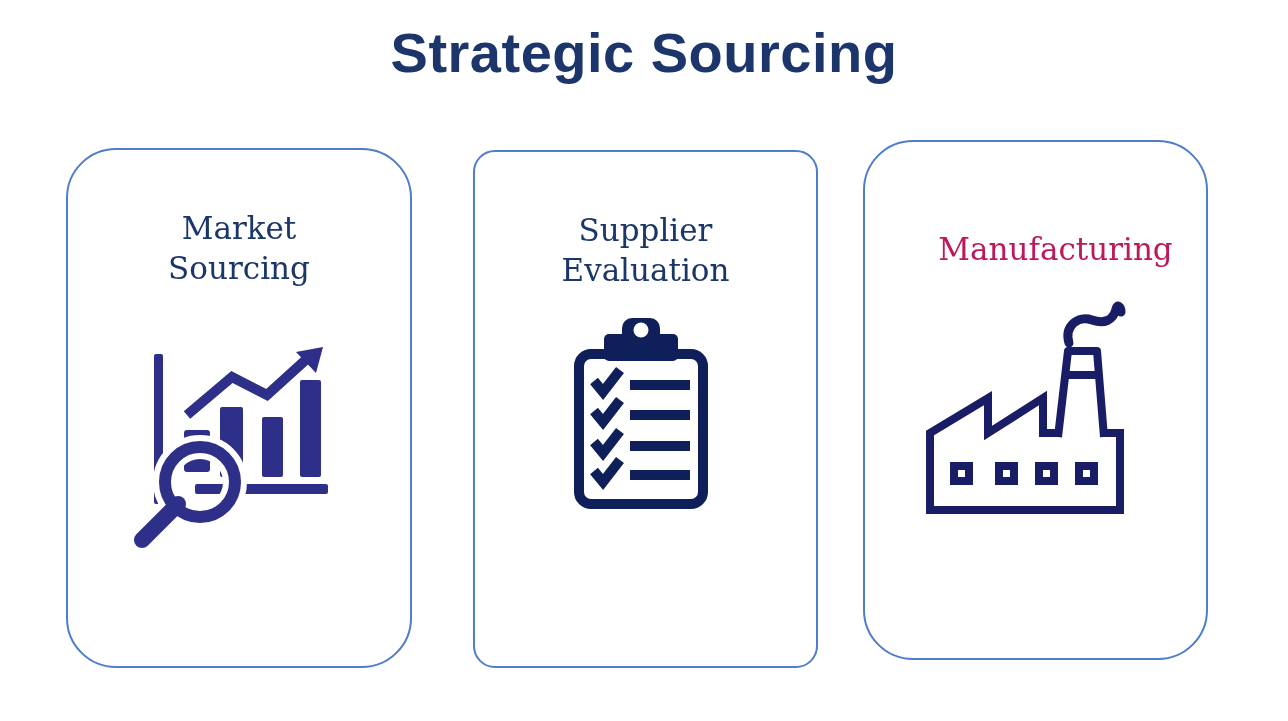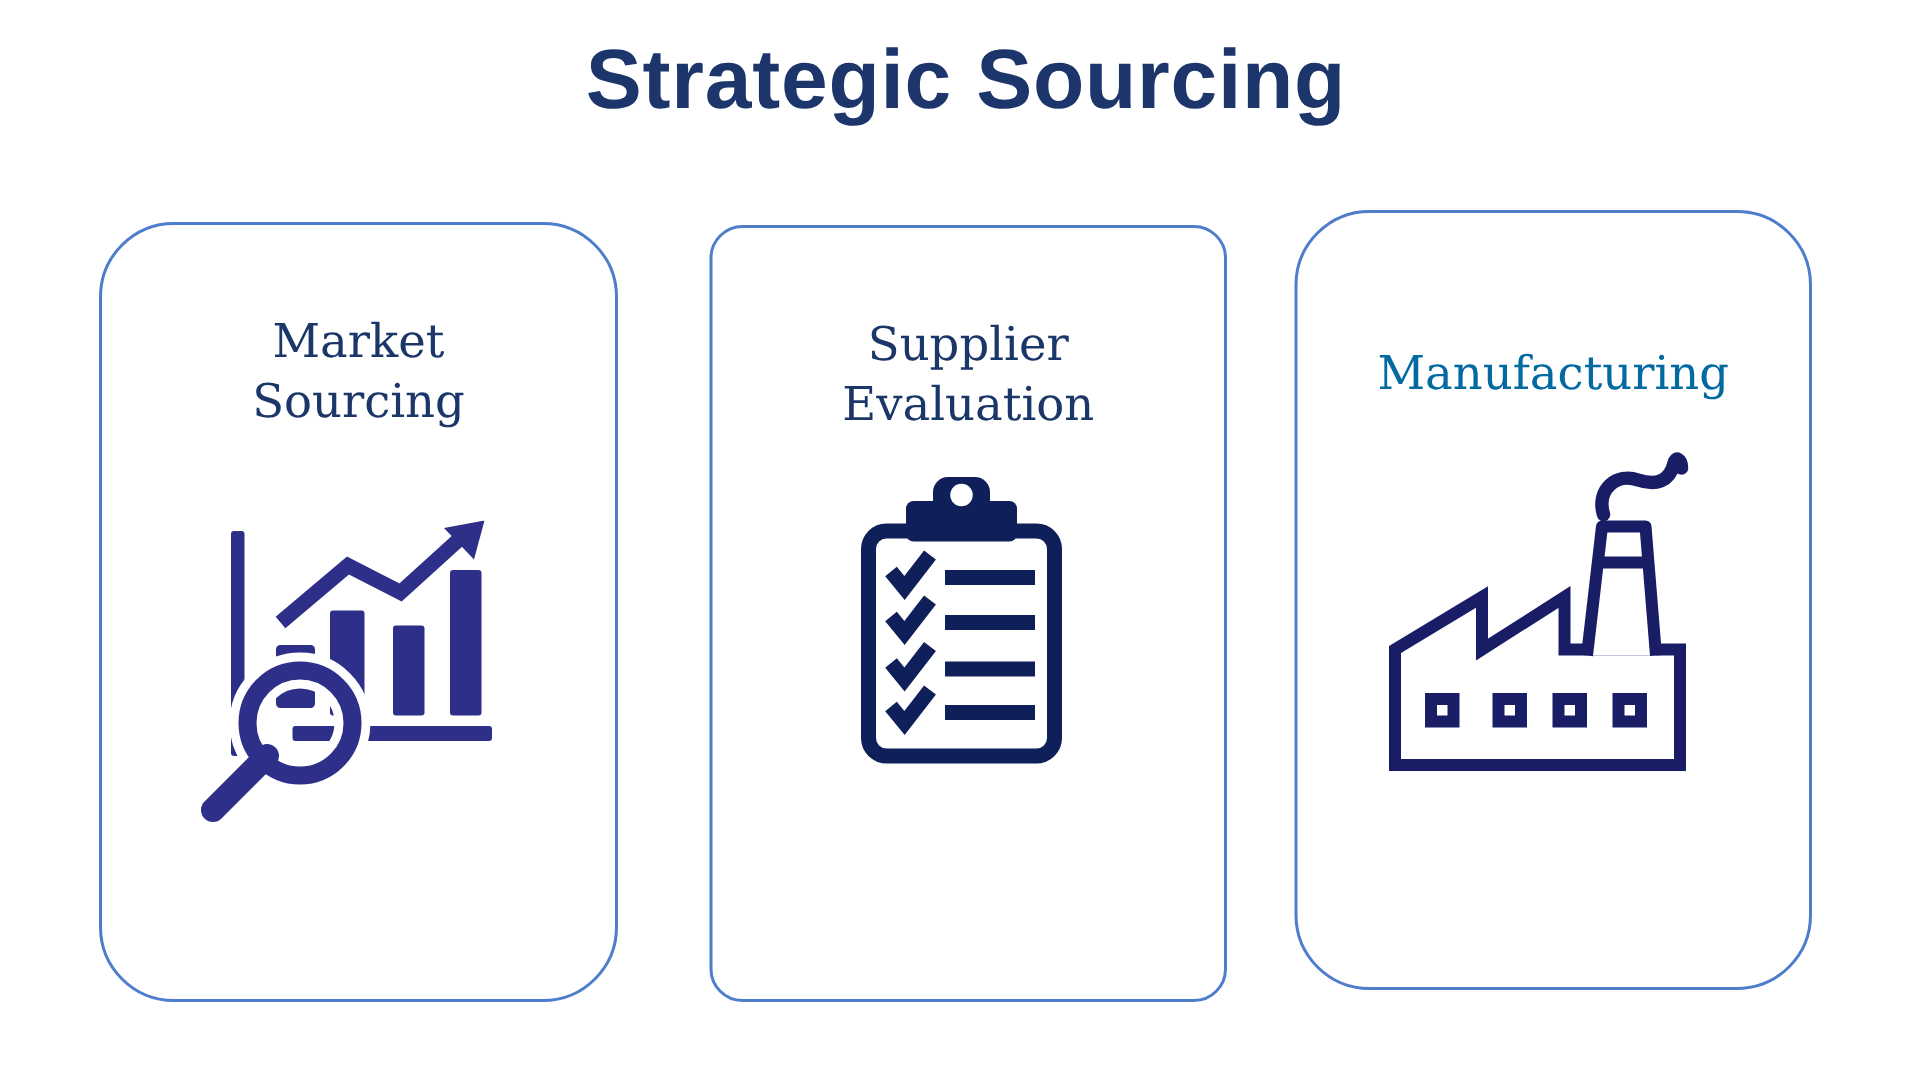--- a/index.html
+++ b/index.html
@@ -99,21 +99,21 @@
             <polyline points="24,93 33,104 50,82"></polyline>
             <polyline points="24,124 33,135 50,113"></polyline>
             <polyline points="24,153 33,164 50,142"></polyline>
           </g>
         </g>
       </svg>
     </div>
   </div>
 
   <div class="card card-3" data-color-bind="theme.card_border_color" style="color: rgb(78, 125, 204);">
-    <div class="card-label" data-color-bind="theme.label_color" style="color: #0369a1;">
+    <div class="card-label" data-color-bind="theme.label_color" style="color: #be185d; margin-left: 20px;">
       <span>Manufacturing</span>
       <span></span>
     </div>
     <div class="icon-wrap" data-color-bind="cards.2.icon_color" style="color: rgb(25, 29, 102);">
       <svg viewBox="0 0 215 215">
         <polygon points="10,211 10,134 68,99 68,134 123,99 123,134 200,134 200,211" fill="#ffffff" stroke="currentColor" stroke-width="8" stroke-linejoin="miter"></polygon>
         <path d="M138,138 L148,52 L177,52 L184,138" fill="#ffffff" stroke="currentColor" stroke-width="8" stroke-linejoin="round"></path>
         <line x1="145" y1="76" x2="179" y2="76" stroke="currentColor" stroke-width="8"></line>
         <path d="M149,44 C144,27 158,16 172,21 C184,25 193,22 196,10 C197,5 201,7 201,13" fill="none" stroke="currentColor" stroke-width="9" stroke-linecap="round"></path>
         <g fill="#ffffff" stroke="currentColor" stroke-width="8">

